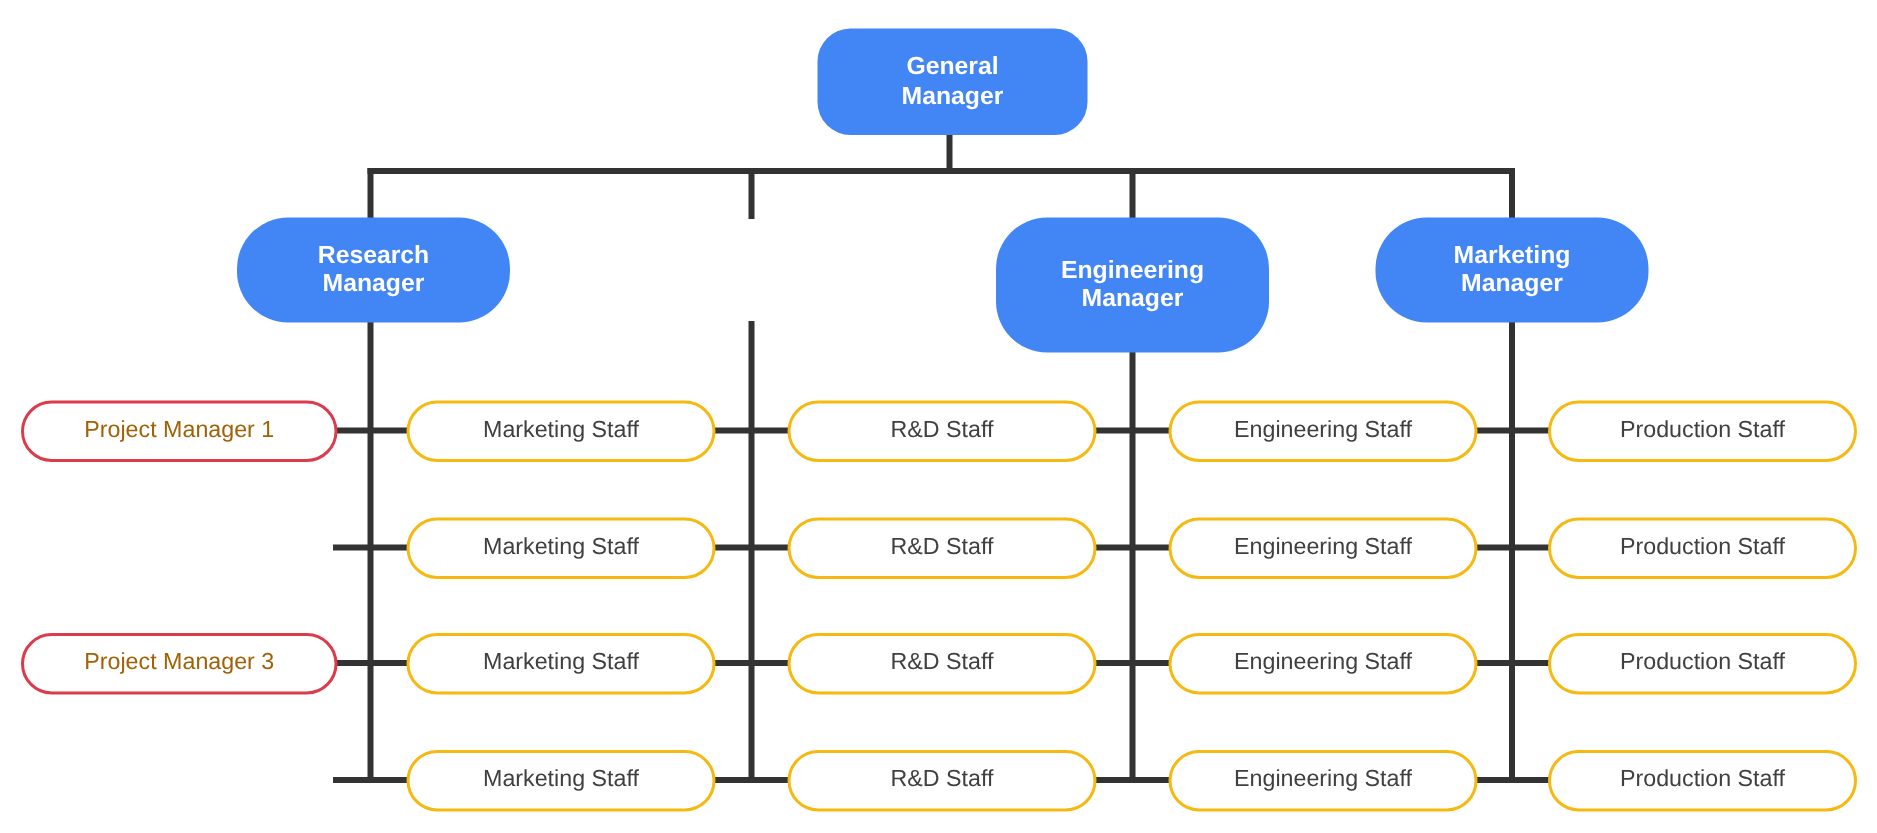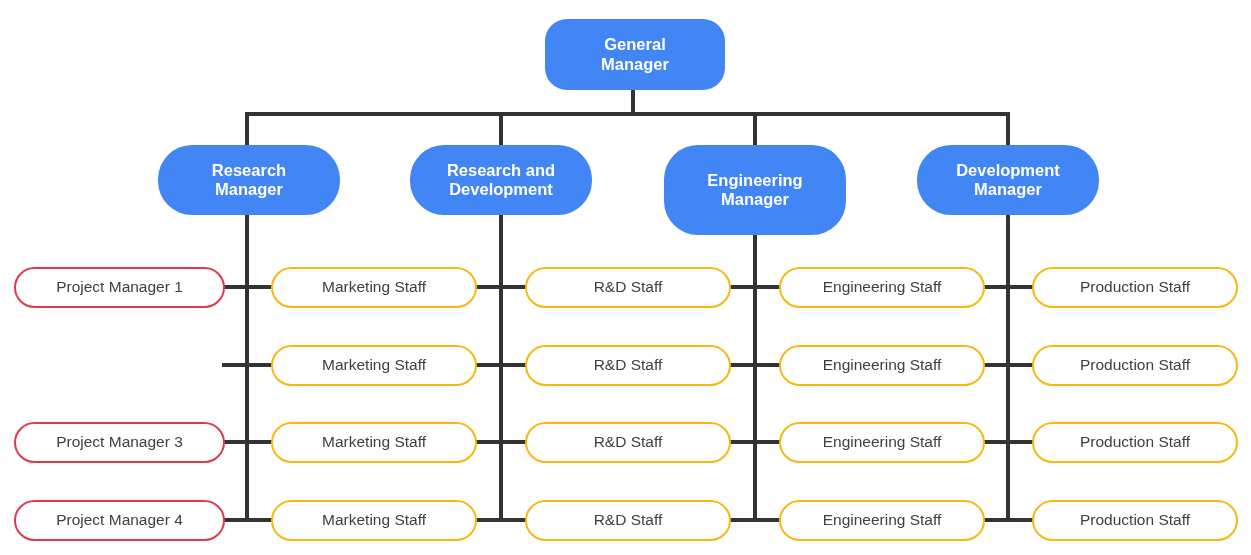--- a/index.html
+++ b/index.html
@@ -39,21 +39,21 @@
   }
   .node-yellow {
     background: #ffffff;
     color: #404040;
     border: 2.5px solid #f5b911;
     border-radius: 22px;
     font-size: 15.5px;
   }
   .node-red {
     background: #ffffff;
-    color: #404040;
+    color: #a16207;
     border: 2.5px solid #db3b4b;
     border-radius: 22px;
     font-size: 15.5px;
   }
   .conn {
     position: absolute;
     background: #333333;
     z-index: 1;
   }
 </style>
@@ -88,44 +88,37 @@
     </div>
   </div>
 
   <div class="node node-blue" style="left:158px; top:145px; width:182px; height:70px;">
     <div>
       <div>Research</div>
       <div>Manager</div>
     </div>
   </div>
 
-  <div class="node node-blue" style="left:410px; top:145px; width:182px; height:70px;">
-    <div>
-      <div>Research and</div>
-      <div>Development</div>
-    </div>
-  </div>
 
   <div class="node node-blue" style="left:664px; top:145px; width:182px; height:90px;">
     <div>
       <div>Engineering</div>
       <div>Manager</div>
     </div>
   </div>
 
   <div class="node node-blue" style="left:917px; top:145px; width:182px; height:70px;">
     <div>
-      <div>Development</div>
+      <div>Marketing</div>
       <div>Manager</div>
     </div>
   </div>
 
   <div class="node node-red" style="left:14px; top:267px; width:211px; height:41px;">Project Manager 1</div>
   <div class="node node-red" style="left:14px; top:422px; width:211px; height:41px;">Project Manager 3</div>
-  <div class="node node-red" style="left:14px; top:500px; width:211px; height:41px;">Project Manager 4</div>
 
   <div class="node node-yellow" style="left:271px; top:267px; width:206px; height:41px;">Marketing Staff</div>
   <div class="node node-yellow" style="left:271px; top:345px; width:206px; height:41px;">Marketing Staff</div>
   <div class="node node-yellow" style="left:271px; top:422px; width:206px; height:41px;">Marketing Staff</div>
   <div class="node node-yellow" style="left:271px; top:500px; width:206px; height:41px;">Marketing Staff</div>
 
   <div class="node node-yellow" style="left:525px; top:267px; width:206px; height:41px;">R&amp;D Staff</div>
   <div class="node node-yellow" style="left:525px; top:345px; width:206px; height:41px;">R&amp;D Staff</div>
   <div class="node node-yellow" style="left:525px; top:422px; width:206px; height:41px;">R&amp;D Staff</div>
   <div class="node node-yellow" style="left:525px; top:500px; width:206px; height:41px;">R&amp;D Staff</div>

